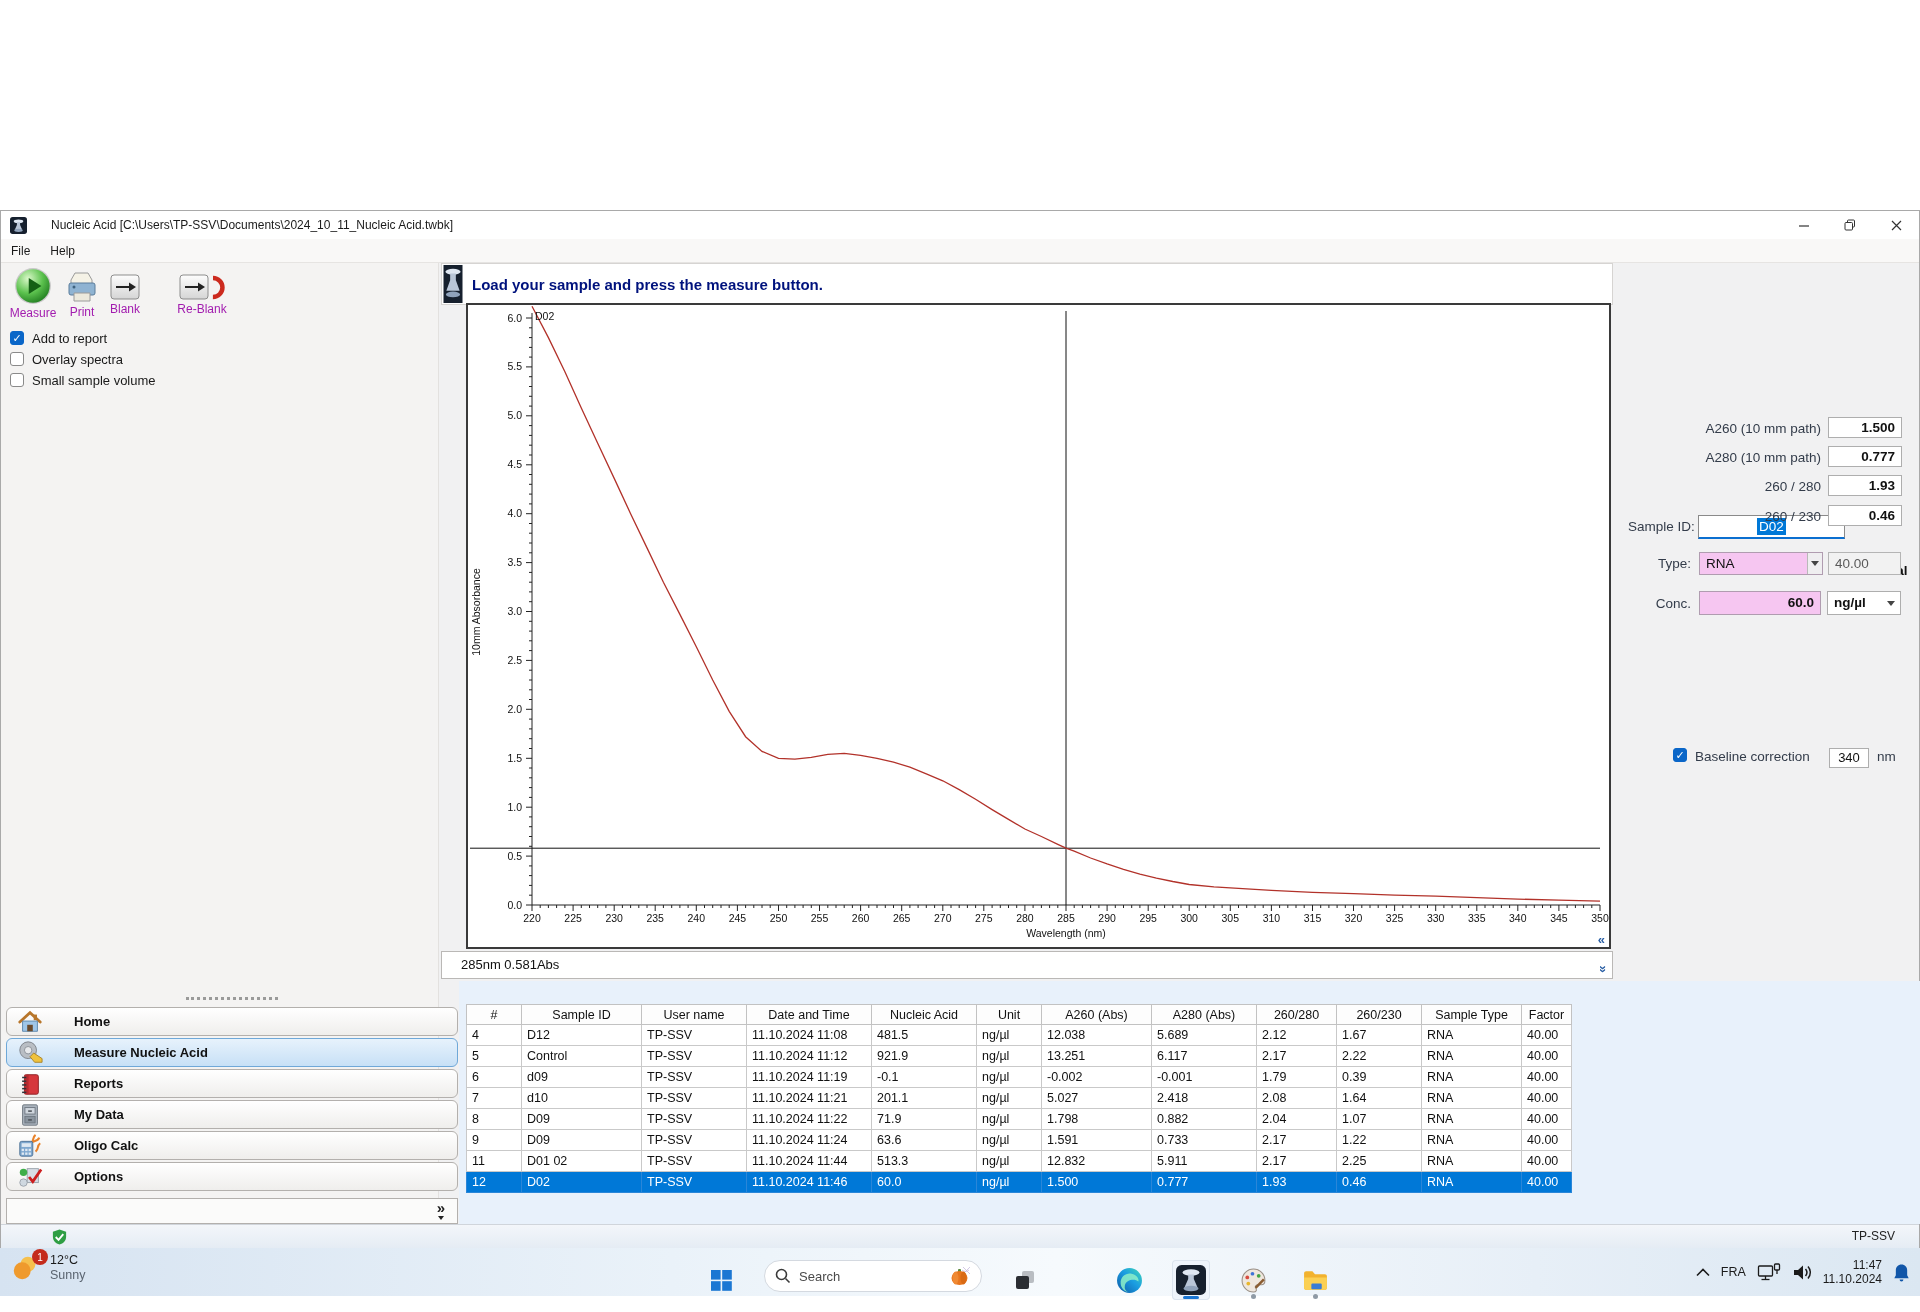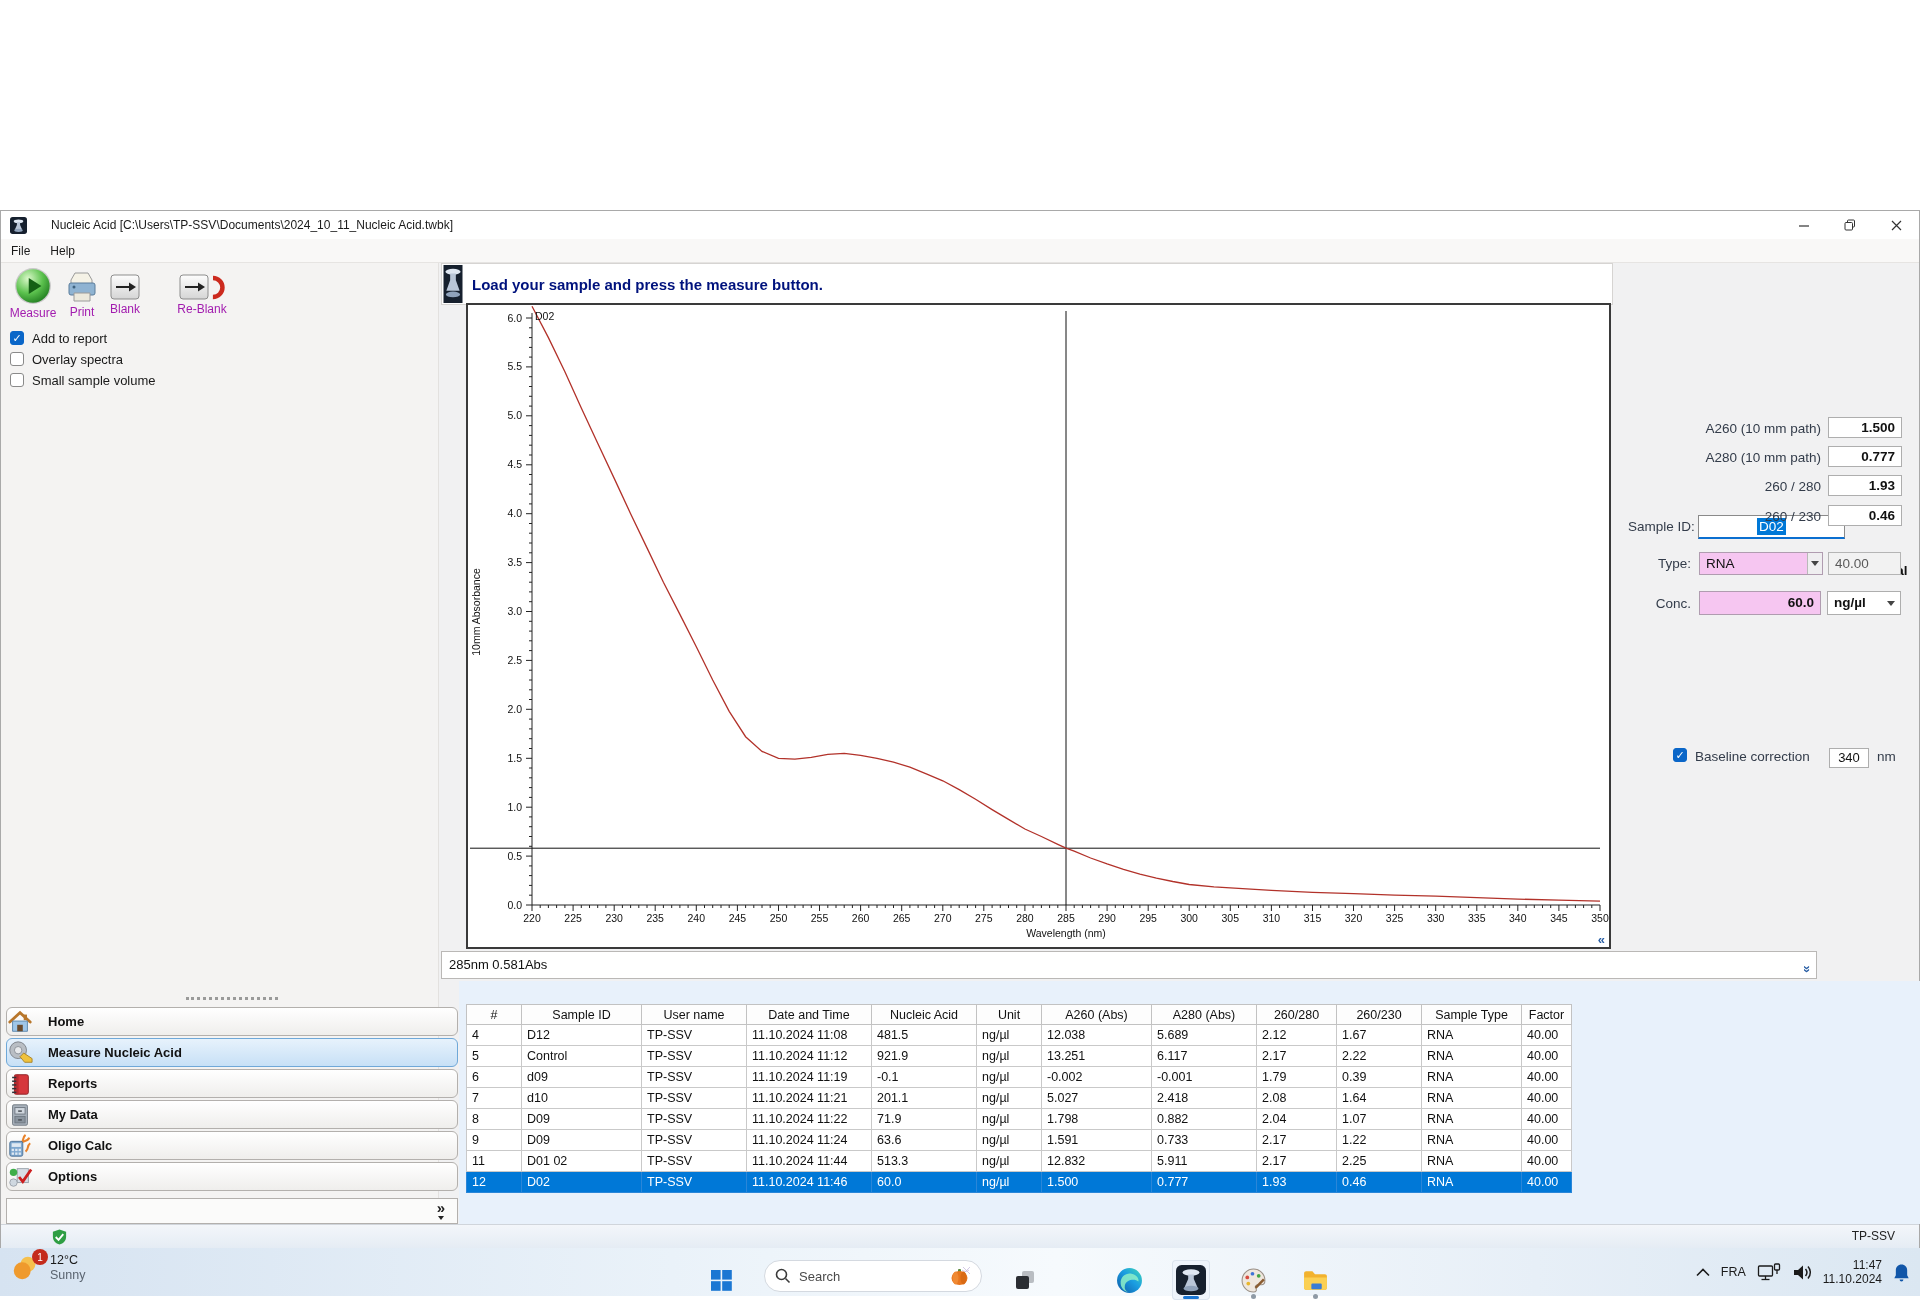--- a/index.html
+++ b/index.html
@@ -32,44 +32,44 @@
               display:flex; align-items:center; justify-content:center; font-size:11px; color:transparent; }
   .checkbox.on { background:#0a66c8; border-color:#0a66c8; color:#fff; }
   .checkbox.on::after { content:"✓"; }
 
   .splitter-dots { position:absolute; left:185px; top:786px; width:92px; height:0;
                    border-top:3px dotted #9a9a9a; }
 
   
   .sidebar { position:absolute; left:5px; top:796px; width:452px; display:flex; flex-direction:column; gap:2px; }
   .nav-item { height:29px; border:1px solid #b3b0ad; border-radius:6px;
-              background:linear-gradient(#ffffff,#efeeec); display:flex; align-items:center; gap:15px;
-              font-weight:bold; font-size:13px; color:#111; }
+              background:linear-gradient(#ffffff,#efeeec); display:flex; align-items:center; gap:31px;
+              padding-left:10px; font-weight:bold; font-size:13px; color:#111; }
   .nav-item.on { background:linear-gradient(#e7f2fc,#c7e0f6); border-color:#6fa8d8; }
   .nav-icon { width:26px; height:26px; display:flex; align-items:center; justify-content:center; }
   .sidebar-footer { position:absolute; left:5px; top:987px; width:452px; height:26px;
                     border:1px solid #b3b0ad; background:#fbfbfa; }
   .expander { position:absolute; right:12px; top:1px; font-size:15px; font-weight:bold; color:#222; line-height:16px; text-align:center; }
   .expander::after { content:""; display:block; margin:0 auto; width:0; height:0;
                      border-left:3px solid transparent; border-right:3px solid transparent; border-top:4px solid #222; }
 
   
   .message-bar { position:absolute; left:440px; top:52px; width:1172px; height:42px; background:#ffffff;
                  border:1px solid #d6d4d2; display:flex; align-items:center; }
   .message-ico { width:20px; height:38px; margin-left:1px; }
   .message-text { color:#00127d; font-weight:bold; font-size:15px; margin-left:9px; }
 
   .chart-box { position:absolute; left:465px; top:92px; width:1145px; height:646px;
                background:#ffffff; border:2px solid #3a3a3a; }
   #chart-svg { width:1141px; height:642px; display:block; }
   #chart-svg text { font-family:"Liberation Sans", sans-serif; font-size:10.5px; fill:#111; }
   .chart-collapse { position:absolute; right:4px; bottom:0px; color:#2a5fa5; font-weight:bold; font-size:13px; }
 
-  .readout-bar { position:absolute; left:440px; top:740px; width:1376px; height:28px; background:#ffffff;
-                 border:1px solid #bab8b6; font-size:13px; color:#111; line-height:26px; padding-left:7px; }
+  .readout-bar { position:absolute; left:440px; top:740px; width:1172px; height:28px; background:#ffffff;
+                 border:1px solid #bab8b6; font-size:13px; color:#111; line-height:26px; padding-left:19px; }
   .readout-collapse { position:absolute; right:6px; top:4px; color:#2a5fa5; font-weight:bold; font-size:13px;
                       transform:rotate(90deg); }
 
   .table-strip { position:absolute; left:458px; top:770px; width:1462px; height:243px; background:#e8f1fb; }
   #results-table { border-collapse:collapse; table-layout:fixed; width:1106px; font-size:12.5px;
                    background:#ffffff; border:1px solid #8a8a8a; position:absolute; left:7px; top:23px; }
   #results-table th { height:20px; font-weight:normal; text-align:center; border:1px solid #c2c2c2;
                       background:#fdfdfd; color:#111; overflow:hidden; white-space:nowrap; }
   #results-table td { height:21px; border:1px solid #c9c9c9; padding-left:5px; color:#111;
                       overflow:hidden; white-space:nowrap; }

